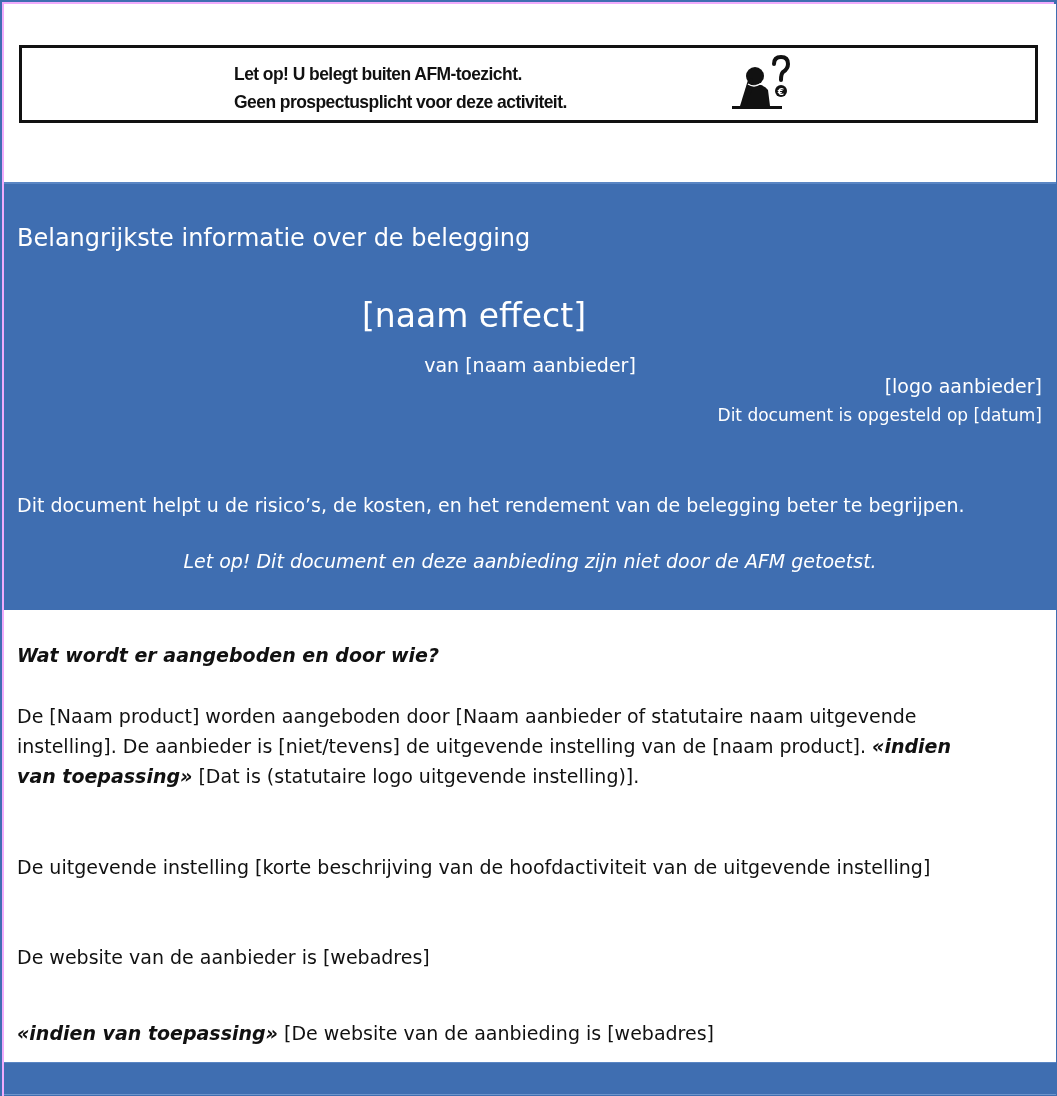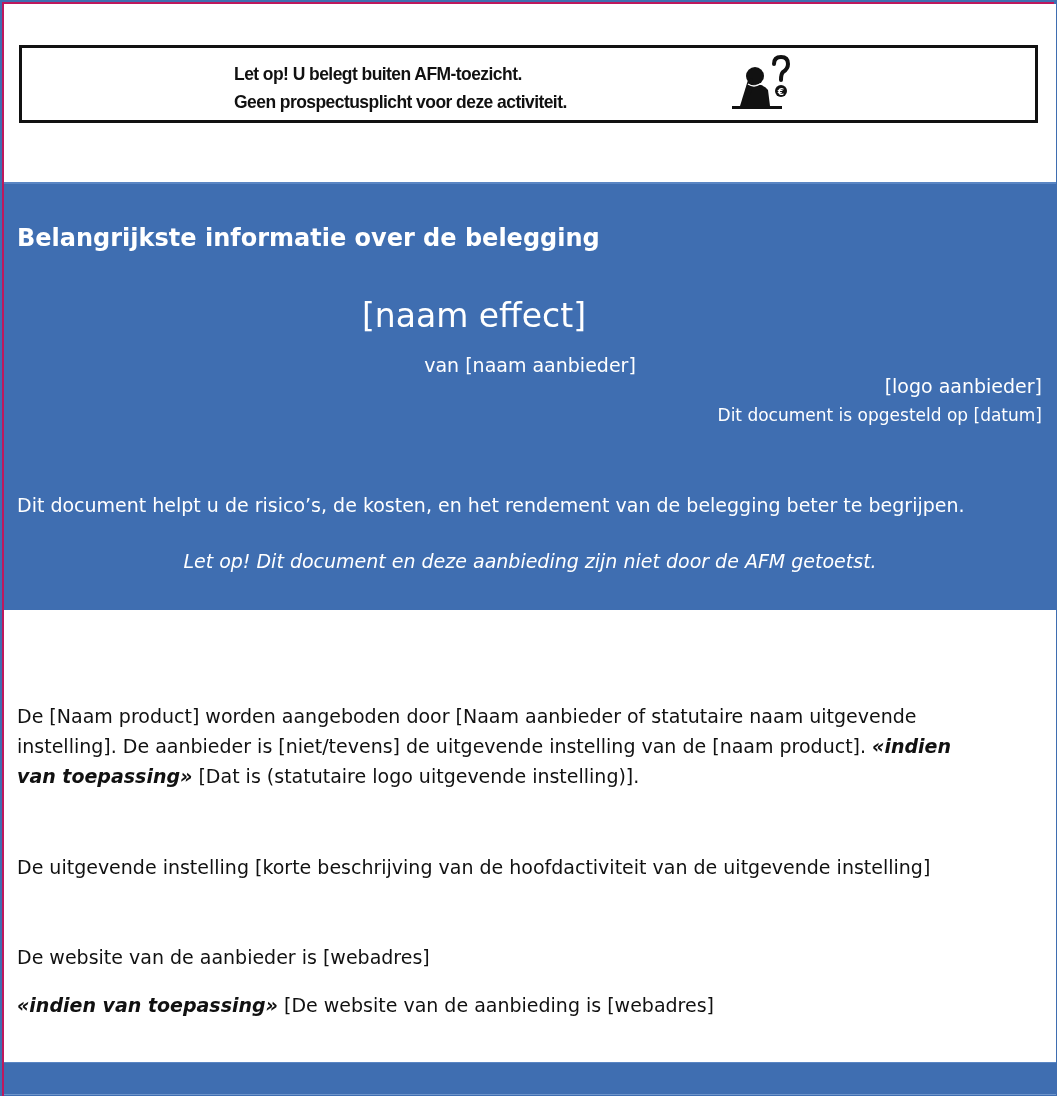--- a/index.html
+++ b/index.html
@@ -15,21 +15,21 @@
       font-family: "DejaVu Sans", sans-serif;
     }
     .frame {
       position: absolute;
       left: 0; top: 0;
       width: 1057px; height: 1096px;
       box-sizing: border-box;
       border-left: 2px solid #3f6eb1;
       border-right: 3px solid #3f6eb1;
       border-top: 2px solid #3f6eb1;
-      background: #be185d;
+      background: #f0abfc;
     }
     
     .warning-section {
       position: absolute;
       left: 2px; top: 2px;
       width: 1052px; height: 178px;
       background: #ffffff;
     }
     .warning-box {
       position: absolute;
@@ -64,21 +64,21 @@
       width: 1052px; height: 428px;
       background: #3f6eb1;
       border-top: 2px solid #5a86c4;
       box-sizing: border-box;
       color: #ffffff;
     }
     .info-title {
       position: absolute;
       left: 13px; top: 40px;
       font-family: "DejaVu Sans", sans-serif;
-      font-weight: bold;
+      font-weight: normal;
       font-size: 24px;
       color: #ffffff;
       white-space: nowrap;
       text-align: center;
     }
     .product-name {
       position: absolute;
       left: 0; width: 940px;
       top: 112px;
       text-align: center;
@@ -145,21 +145,21 @@
     }
     .para {
       position: absolute;
       left: 13px; right: 60px;
       font-size: 19px;
       line-height: 30px;
     }
     .para-1 { top: 91px; }
     .para-2 { top: 242px; }
     .para-3 { top: 332px; }
-    .para-4 { top: 380px; }
+    .para-4 { top: 408px; }
     .bi { font-weight: bold; font-style: italic; }
     
     .bottom-band {
       position: absolute;
       left: 2px; top: 1060px;
       width: 1052px; height: 36px;
       background: #3f6eb1;
       border-top: 1px solid #5a86c4;
       box-sizing: border-box;
     }
@@ -204,20 +204,21 @@
     <div class="info-title">Belangrijkste informatie over de belegging</div>
     <div class="product-name">[naam effect]</div>
     <div class="provider-name">van [naam aanbieder]</div>
     <div class="logo-placeholder">[logo aanbieder]</div>
     <div class="doc-date">Dit document is opgesteld op [datum]</div>
     <div class="intro-text">Dit document helpt u de risico’s, de kosten, en het rendement van de belegging beter te begrijpen.</div>
     <div class="afm-notice">Let op! Dit document en deze aanbieding zijn niet door de AFM getoetst.</div>
   </div>
 
   <div class="content-section">
+    <div class="section-heading">Wat wordt er aangeboden en door wie?</div>
 
     <div class="para para-1">
       <span>De [Naam product] worden aangeboden door [Naam aanbieder of statutaire naam uitgevende instelling]. De aanbieder is [niet/tevens] de uitgevende instelling van de [naam product]. </span><span class="bi">«indien van toepassing»</span><span> [Dat is (statutaire logo uitgevende instelling)].</span>
     </div>
 
     <div class="para para-2">De uitgevende instelling [korte beschrijving van de hoofdactiviteit van de uitgevende instelling]</div>
 
     <div class="para para-3">De website van de aanbieder is [webadres]</div>
 
     <div class="para para-4">

